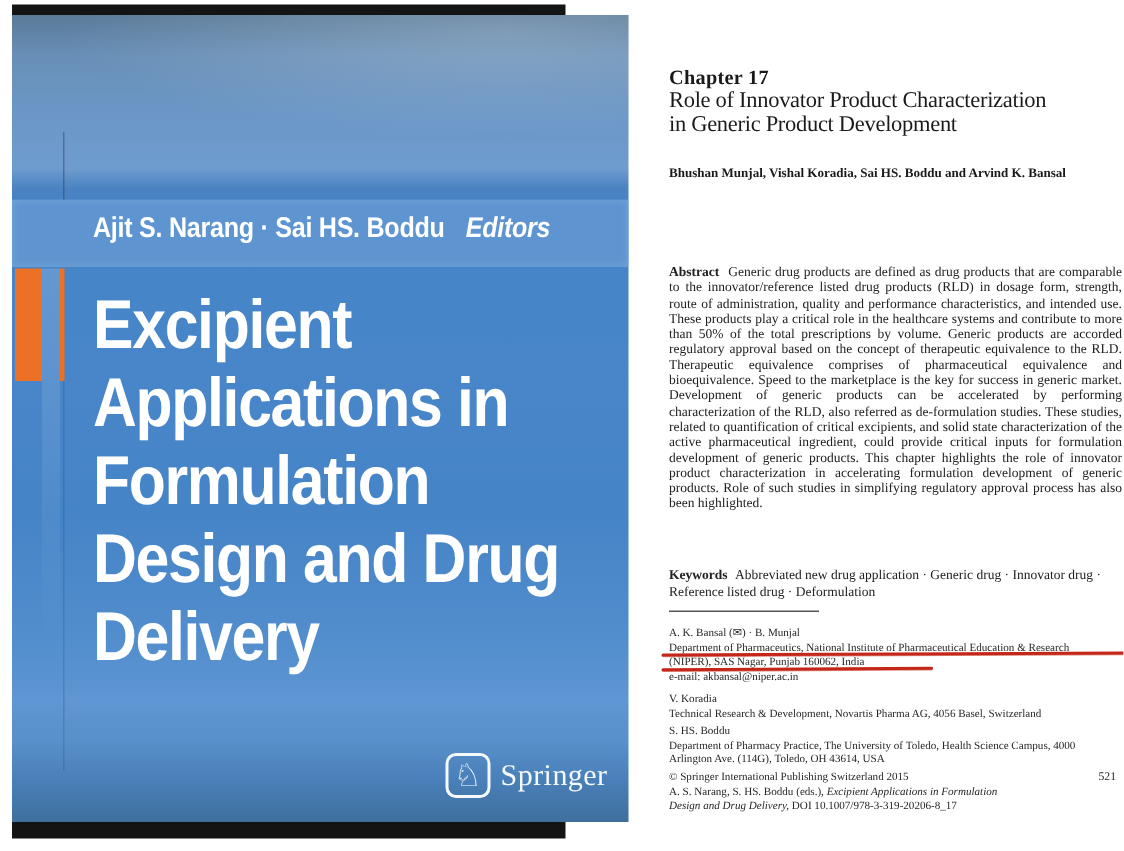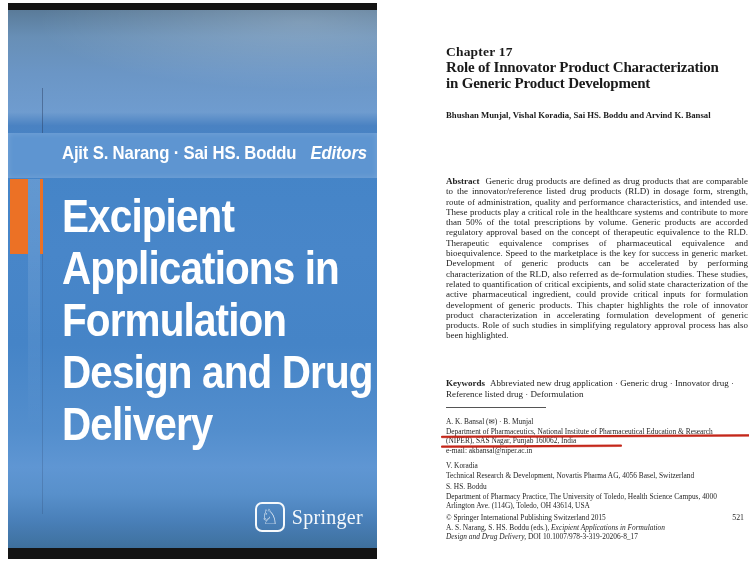--- a/index.html
+++ b/index.html
@@ -4,21 +4,21 @@
 <style>
   html,body{margin:0;padding:0;background:#ffffff;}
   .stage{position:relative;width:749px;height:567px;background:#ffffff;overflow:hidden;
          font-family:"Liberation Serif",serif;color:#1a1a1a;}
 
   
   .cover{position:absolute;left:8px;top:3px;width:369px;height:556px;}
   .bar{position:absolute;left:0;width:100%;background:#141414;}
   .bar-top{top:0;height:7px;}
   .bar-bottom{top:545px;height:11px;}
-  .cover-body{position:absolute;left:0;top:7px;width:369px;height:538px;overflow:hidden;
+  .cover-body{position:absolute;left:0;top:7px;width:411px;height:538px;overflow:hidden;
     background:
       linear-gradient(180deg,
         #5a7b99 0%, #688fb6 5%, #6b96c6 12%, #6f9ccf 19%, #4a82c2 21.5%,
         #4484c7 26%, #4886c9 45%, #4584c7 62%, #538ecd 78%, #5f96d3 85%,
         #5890cb 90%, #497fb8 95%, #3e709d 100%);}
   .cover-haze{position:absolute;left:0;top:0;width:100%;height:125px;pointer-events:none;
     background:radial-gradient(120% 90% at 80% 10%, rgba(255,255,255,0.20), rgba(255,255,255,0) 60%);}
   .vline-upper{position:absolute;left:33.5px;top:78px;width:1.5px;height:48px;background:rgba(40,60,95,0.45);}
   .vline-lower{position:absolute;left:33.5px;top:244px;width:1.5px;height:260px;background:rgba(40,60,95,0.22);}
   .band{position:absolute;left:0;top:123px;width:100%;height:45px;background:#5e95d1;
@@ -36,21 +36,21 @@
         line-height:52px;transform:scaleX(0.88);transform-origin:0 0;white-space:nowrap;}
   .springer{position:absolute;right:14px;top:492px;display:flex;align-items:center;gap:7px;color:#f6f9fc;}
   .knight-box{width:26px;height:26px;border:2px solid #f6f9fc;border-radius:7px;
         display:flex;align-items:center;justify-content:center;
         font-family:"DejaVu Sans",sans-serif;font-size:21px;line-height:1;}
   .springer-text{font-family:"Liberation Serif",serif;font-size:20px;font-weight:500;letter-spacing:0.3px;}
 
   
   .page{position:absolute;left:446px;top:0;width:302px;height:403px;background:#ffffff;}
   .chapter-label{position:absolute;left:0;top:44px;font-size:13.5px;font-weight:bold;letter-spacing:0.2px;}
-  .chapter-title{position:absolute;left:0;top:59px;font-size:15px;font-weight:bold;line-height:16px;
+  .chapter-title{position:absolute;left:0;top:59px;font-size:15px;font-weight:normal;line-height:16px;
         letter-spacing:-0.2px;white-space:nowrap;}
   .page-authors{position:absolute;left:0;top:110px;font-size:8.7px;font-weight:bold;white-space:nowrap;}
   .abstract{position:absolute;left:0;top:176px;width:302px;font-size:9px;line-height:10.3px;
         text-align:justify;color:#222222;}
   .abstract b{padding-right:6px;}
   .keywords{position:absolute;left:0;top:354px;width:302px;font-size:9px;line-height:10.5px;color:#222222;margin-top:24px;}
   .keywords b{padding-right:5px;}
   .fn-divider{position:absolute;left:0;top:407px;width:100px;border-top:1px solid #555555;}
   .fn{position:absolute;left:0;width:302px;font-size:7.4px;line-height:9.5px;color:#262626;}
   .fn div{white-space:nowrap;}

